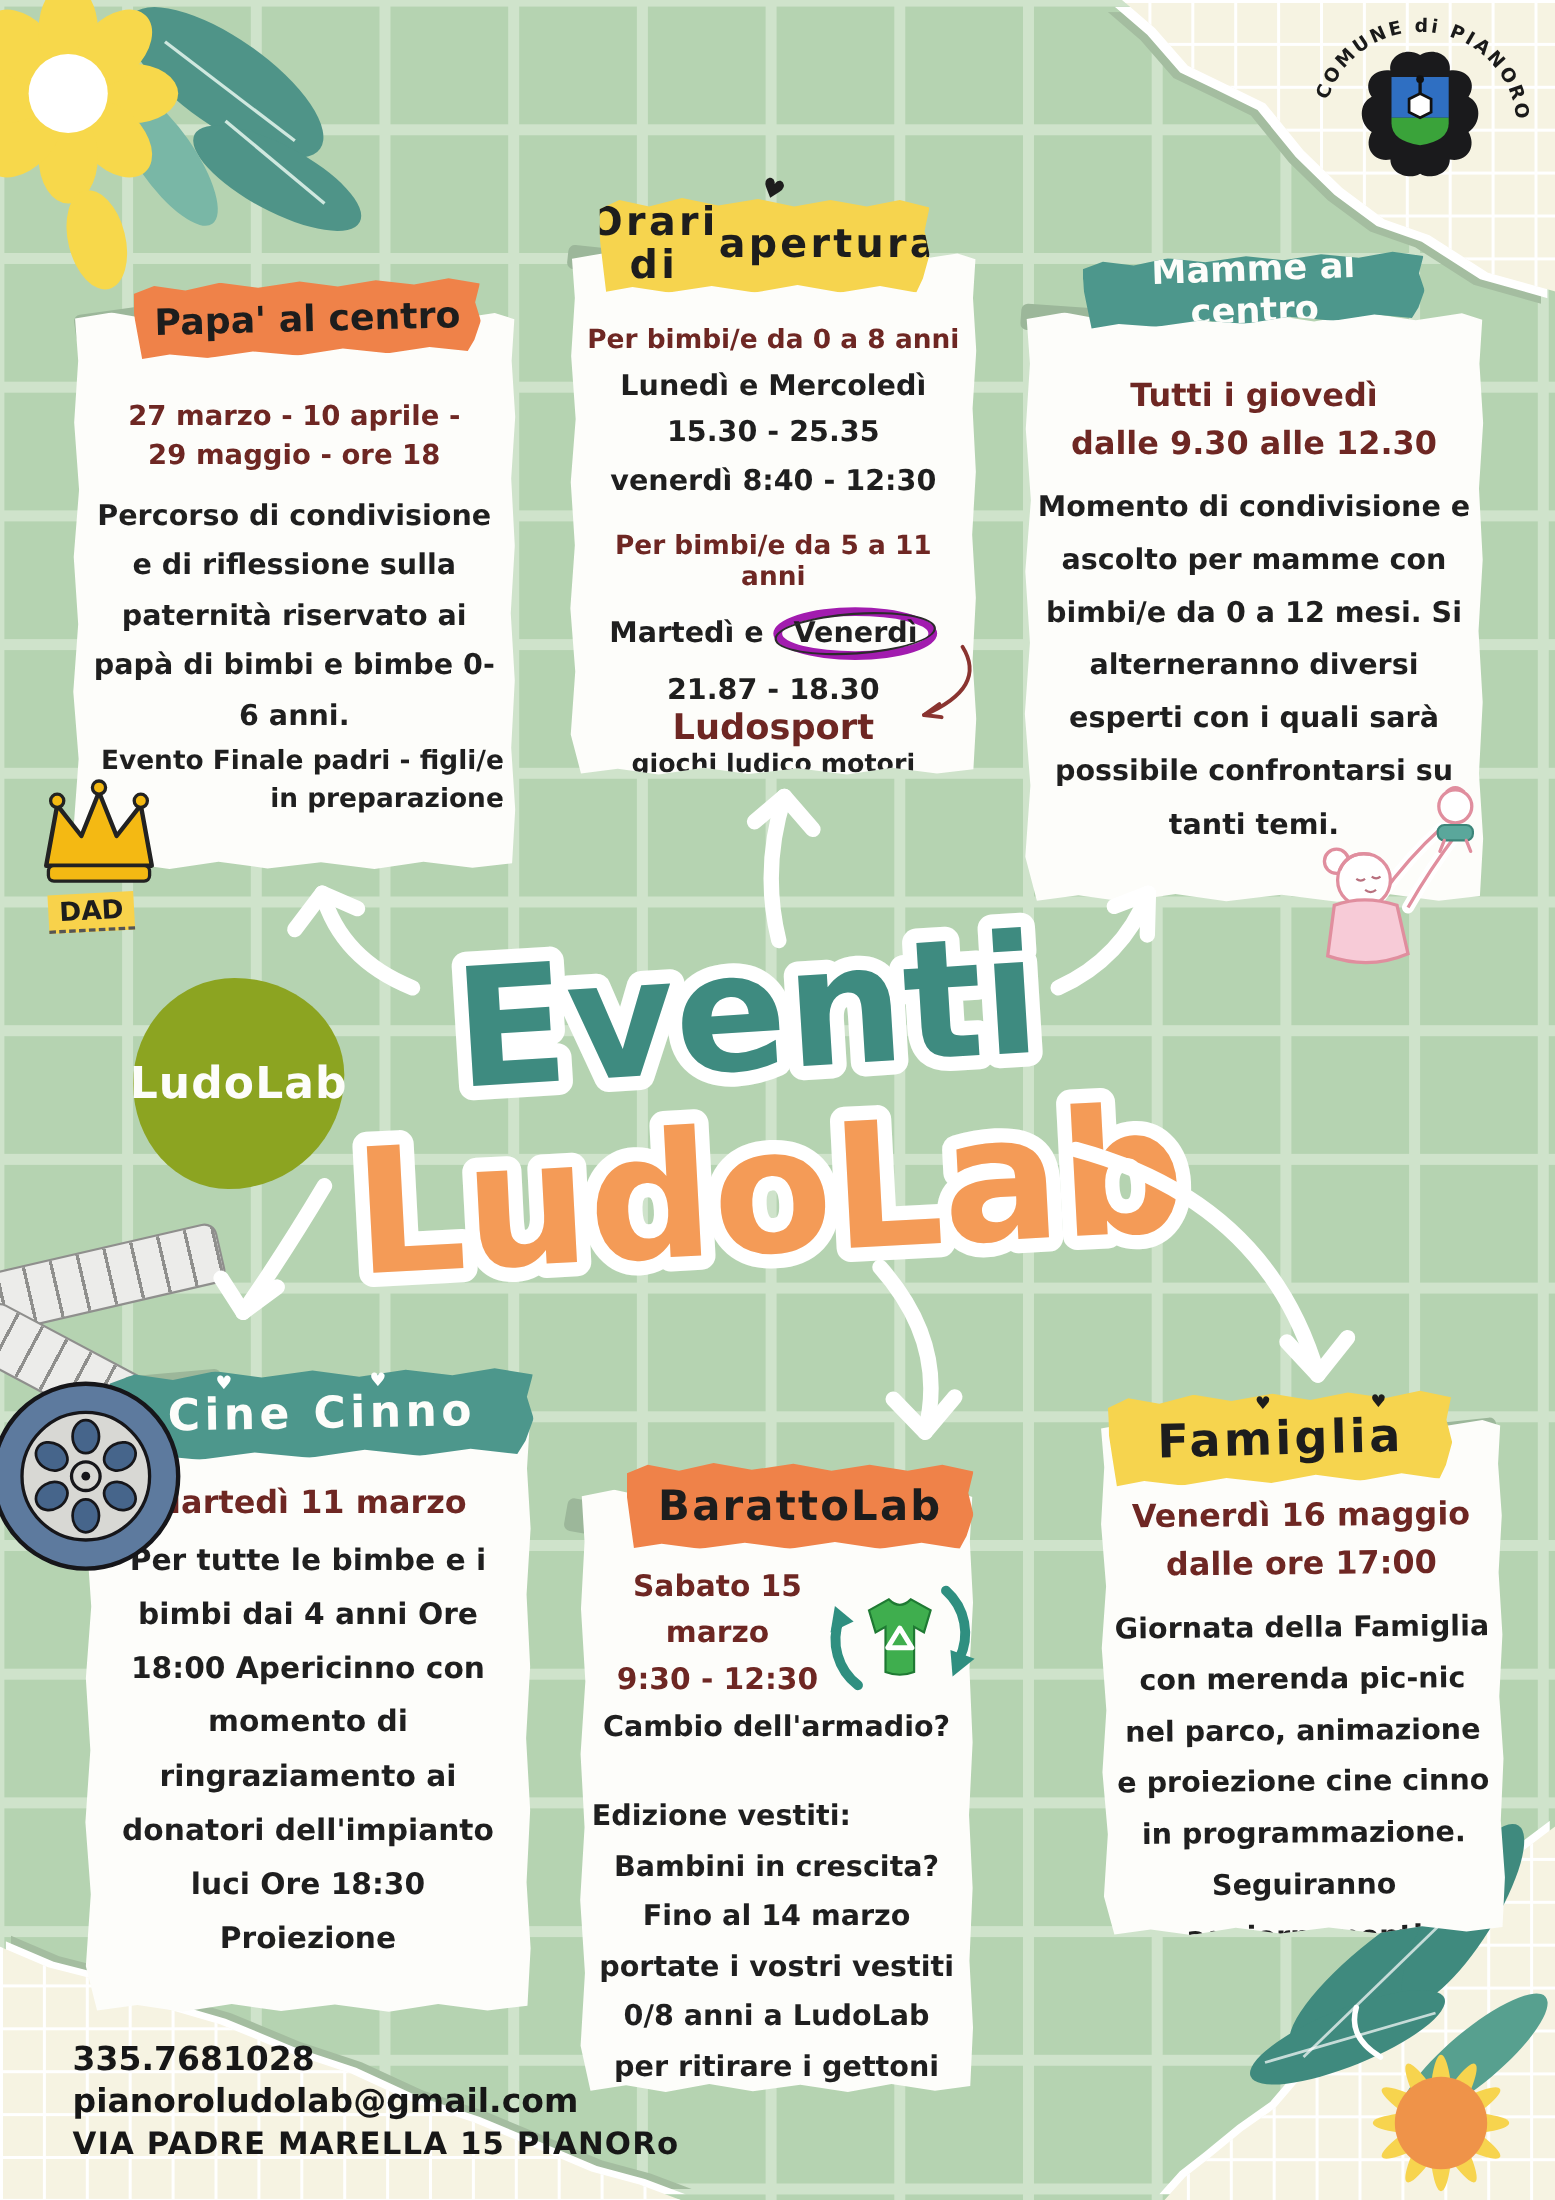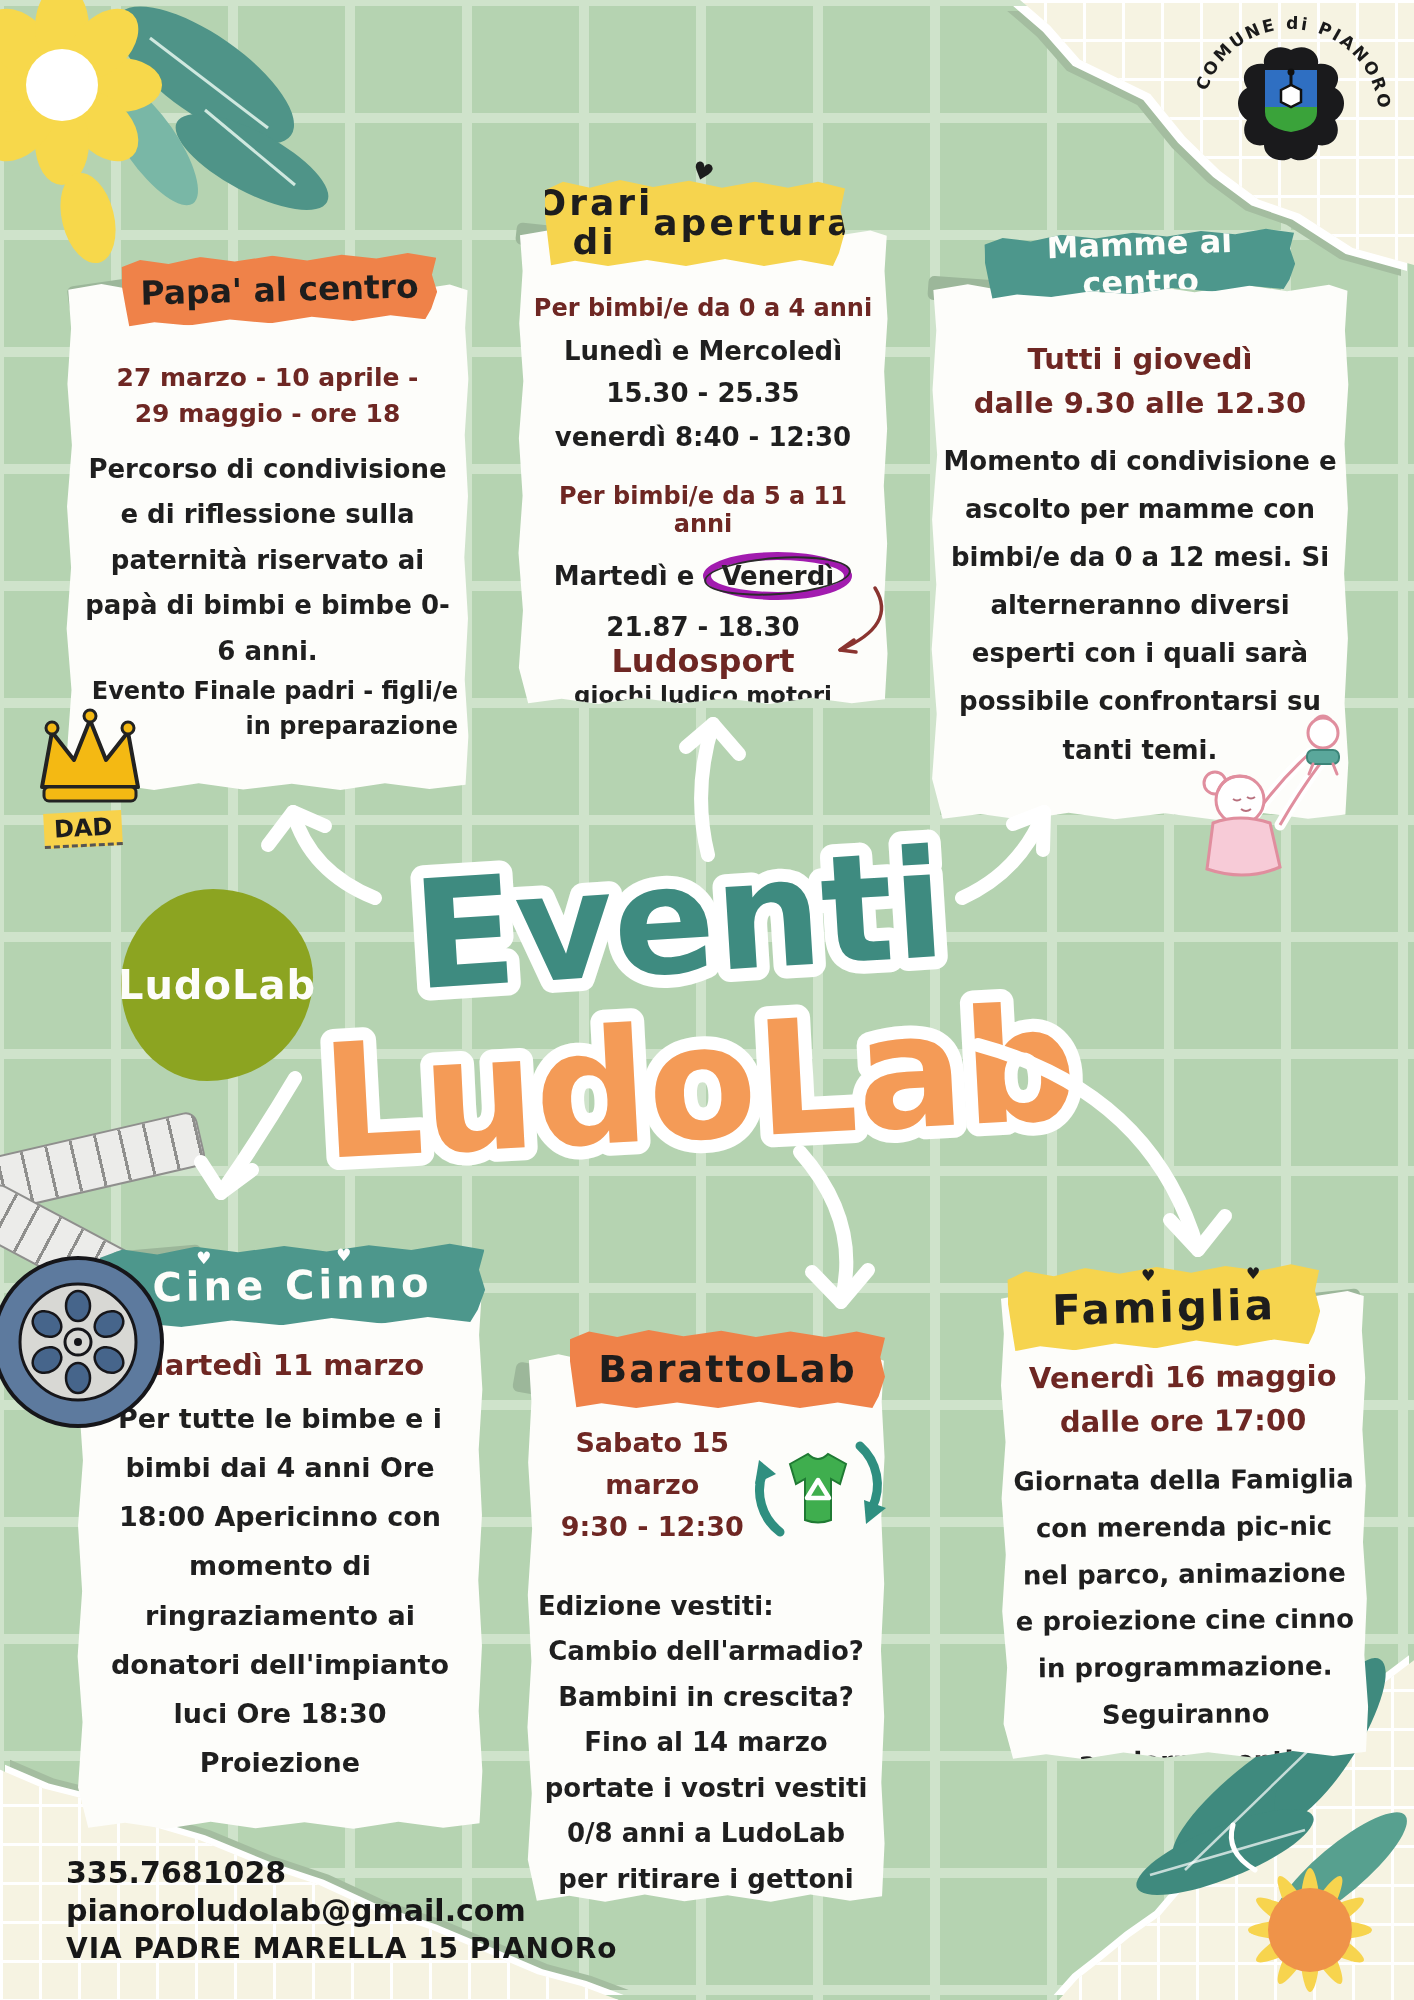--- a/index.html
+++ b/index.html
@@ -175,21 +175,21 @@
         <div>29 maggio  - ore 18</div>
       </div>
       <div class="bodytxt" style="font-size:26px;line-height:1.75;margin-top:14px;">Percorso di condivisione e di riflessione sulla paternità riservato ai papà di bimbi e bimbe 0-6 anni.</div>
       <div class="bodytxt" style="font-size:24px;line-height:1.45;text-align:right;">Evento Finale padri - figli/e in preparazione</div>
     </div>
   </div>
   <div class="strip orange" style="left:122px;top:255px;width:315px;height:68px;transform:rotate(-1.5deg);font-size:33px;">Papa' al centro</div>
 
   <div class="card" style="left:517px;top:228px;width:372px;height:478px;">
     <div style="padding:66px 10px 0 10px;">
-      <div class="red" style="font-size:24px;">Per bimbi/e da 0 a 4 anni</div>
+      <div class="red" style="font-size:24px;">Per bimbi/e da 0 a 8 anni</div>
       <div class="bodytxt" style="font-size:26px;margin-top:14px;">Lunedì e Mercoledì</div>
       <div class="bodytxt" style="font-size:26px;margin-top:12px;">15.30 - 25.35</div>
       <div class="bodytxt" style="font-size:26px;margin-top:14px;">venerdì 8:40 - 12:30</div>
       <div class="red" style="font-size:24px;margin-top:30px;">Per bimbi/e da 5 a 11 anni</div>
       <div class="bodytxt" style="font-size:26px;margin-top:14px;"><span>Martedì e </span><span class="circled">Venerdì</span></div>
       <div class="bodytxt" style="font-size:26px;margin-top:12px;">21.87 - 18.30</div>
       <div class="red" style="font-size:32px;">Ludosport</div>
       <div class="bodytxt" style="font-size:23px;margin-top:2px;">giochi ludico motori</div>
     </div>
   </div>
@@ -233,22 +233,22 @@
     </div>
   </div>
   <div class="strip teal" style="left:100px;top:1245px;width:385px;height:80px;transform:rotate(-1deg);font-size:40px;letter-spacing:4px;">Cine Cinno</div>
 
   <div class="card" style="left:526px;top:1352px;width:360px;height:552px;">
     <div style="padding:70px 12px 0 12px;">
       <div class="red" style="font-size:27px;line-height:1.55;width:68%;">
         <div>Sabato 15 marzo</div>
         <div>9:30 - 12:30</div>
       </div>
+      <div class="bodytxt" style="font-size:26px;line-height:1.75;">Cambio dell'armadio?</div>
       <div class="bodytxt" style="font-size:26px;line-height:1.75;margin-top:36px;text-align:left;">Edizione vestiti:</div>
-      <div class="bodytxt" style="font-size:26px;line-height:1.75;">Cambio dell'armadio?</div>
       <div class="bodytxt" style="font-size:26px;line-height:1.75;">Bambini in crescita?</div>
       <div class="bodytxt" style="font-size:26px;line-height:1.75;">Fino al 14 marzo portate i vostri vestiti 0/8 anni a LudoLab per ritirare i gettoni del baratto.</div>
     </div>
   </div>
   <div class="strip orange" style="left:570px;top:1330px;width:315px;height:78px;font-size:38px;letter-spacing:2px;">BarattoLab</div>
 
   <svg class="abs" style="left:748px;top:1412px;z-index:12;" width="140" height="155" viewBox="0 0 140 155">
     <path d="M112,34 A52,52 0 0 1 124,96" fill="none" stroke="#2f8f80" stroke-width="9" stroke-linecap="round"></path>
     <polygon points="116,88 138,96 118,112" fill="#2f8f80"></polygon>
     <path d="M32,120 A52,52 0 0 1 15,60" fill="none" stroke="#2f8f80" stroke-width="9" stroke-linecap="round"></path>

